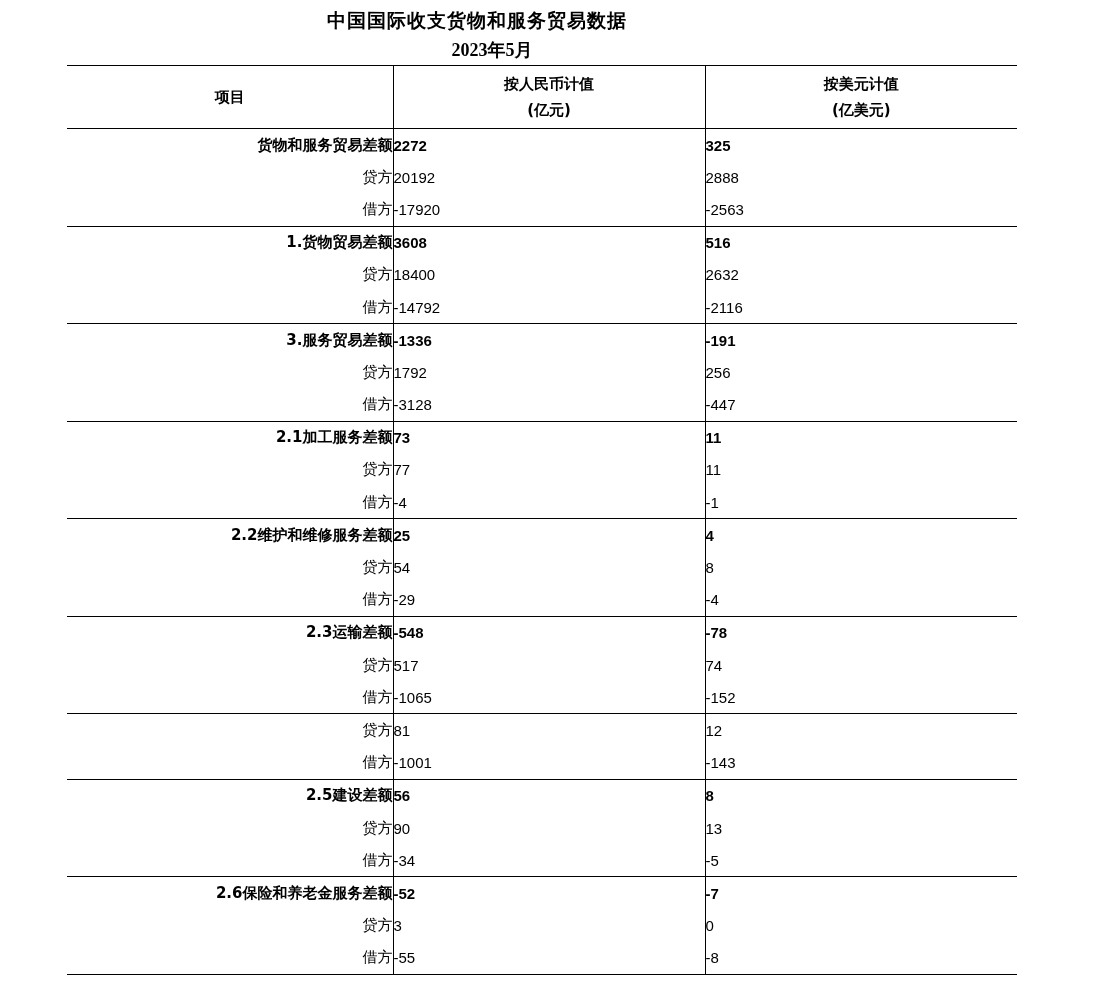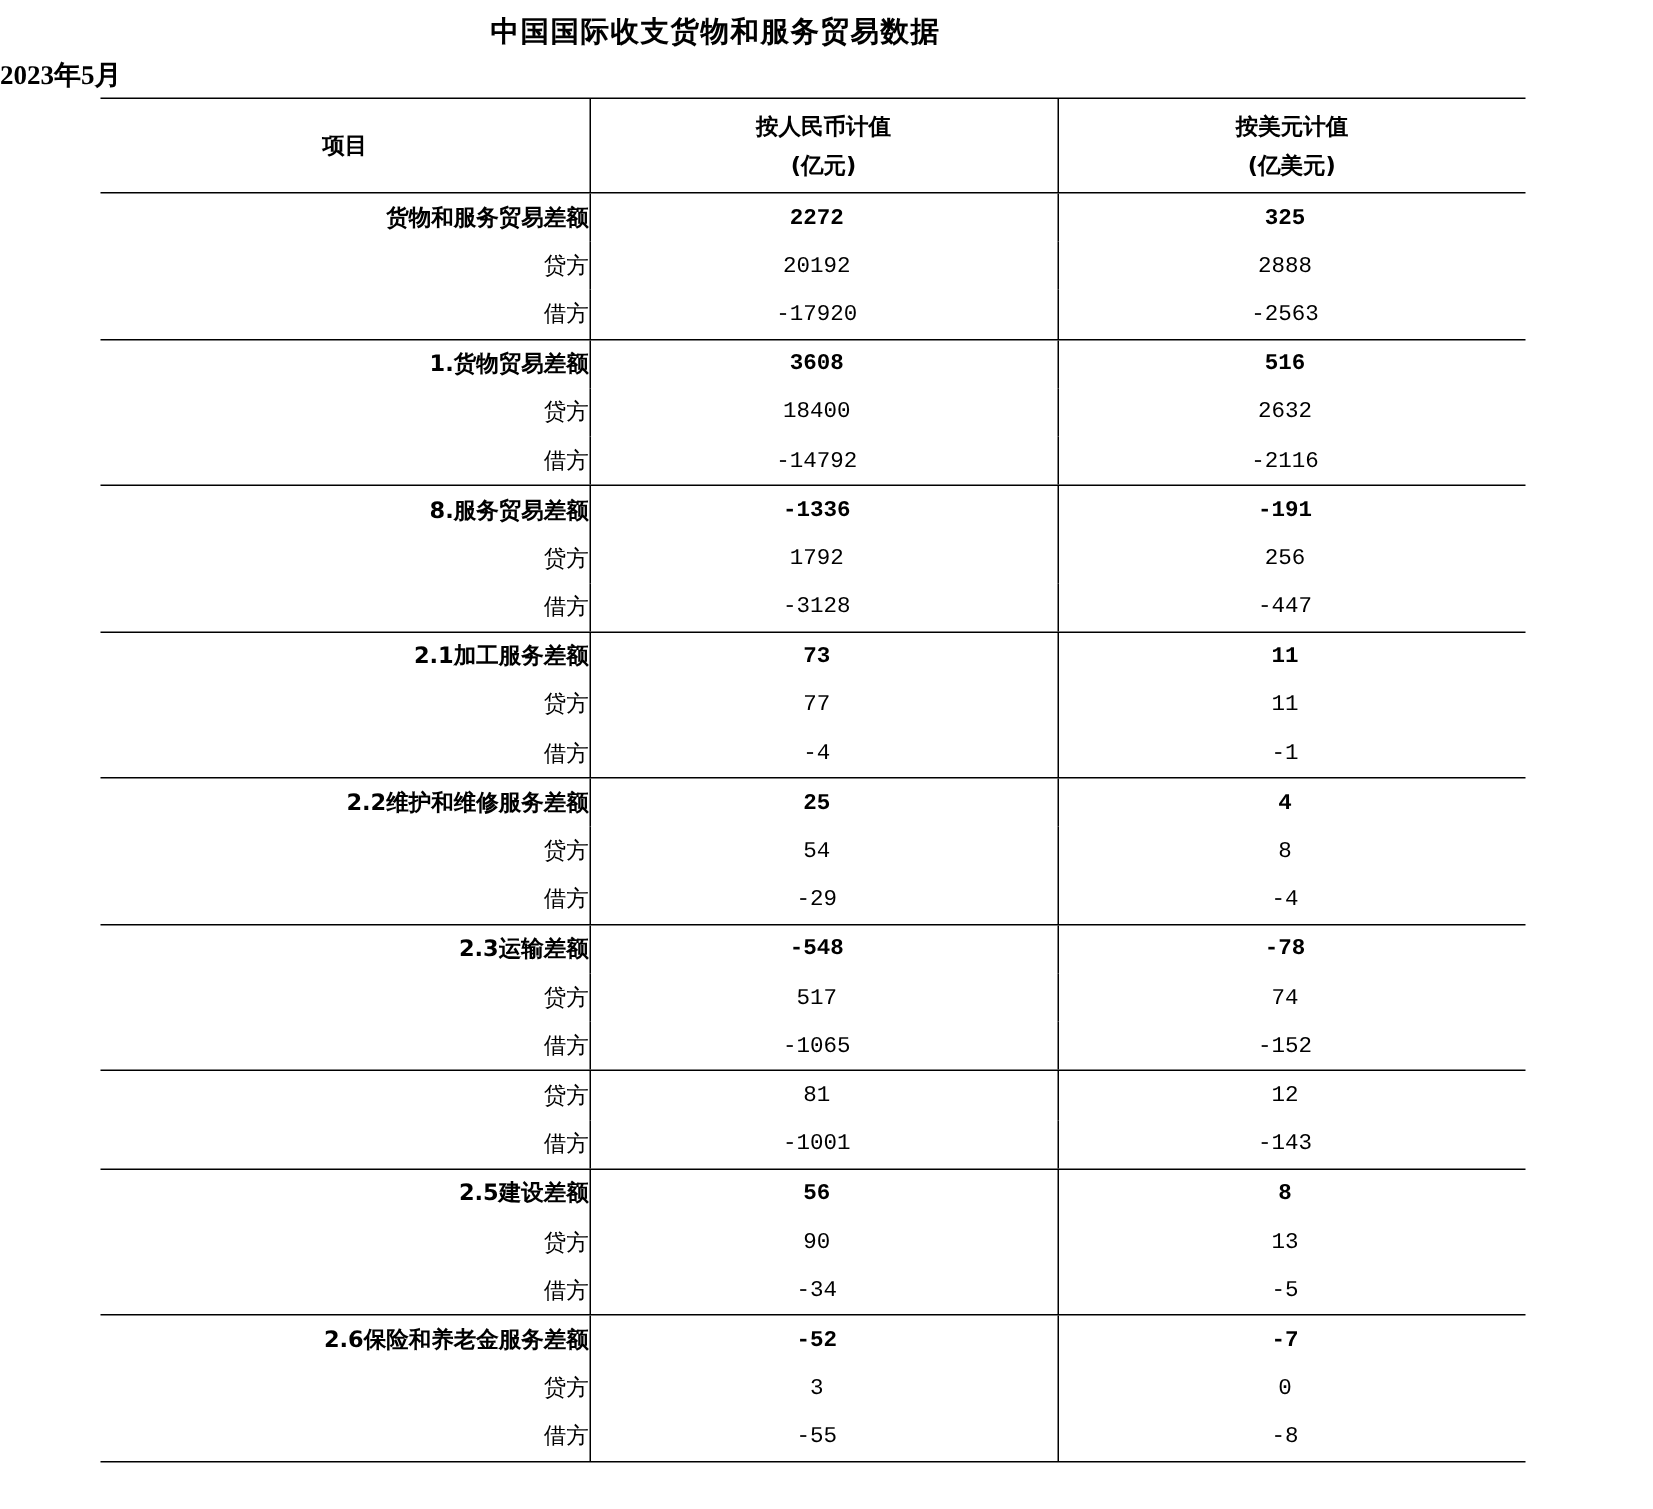--- a/index.html
+++ b/index.html
@@ -24,24 +24,25 @@
     font-family: "DejaVu Sans", sans-serif;
     font-weight: bold;
     font-size: 19px;
     letter-spacing: 1px;
   }
   .page-subtitle {
     position: absolute;
     top: 38px;
     left: 0;
     width: 928px;
-    text-align: left;
+    text-align: center;
     font-family: "Liberation Serif", "DejaVu Sans", serif;
     font-weight: bold;
     font-size: 18px;
+    padding-left: 28px;
   }
   table.trade-table {
     position: absolute;
     left: 67px;
     top: 65px;
     width: 950px;
     border-collapse: collapse;
     table-layout: fixed;
   }
   col.c1 { width: 326px; }
@@ -68,23 +69,23 @@
   thead .hline { line-height: 26px; }
   tbody td { height: 32.2px; font-size: 15px; }
   .label-cell {
     text-align: right;
     padding-left: 9px;
     font-family: "DejaVu Sans", sans-serif;
   }
   tr.section .label-cell { font-weight: bold; }
   tr.detail .label-cell { padding-left: 38px; font-weight: normal; }
   .num-cell {
-    text-align: center;
+    text-align: left;
     padding-right: 9px;
-    font-family: Liberation Mono, monospace;
+    font-family: Liberation Sans, sans-serif;
   }
   tr.section .num-cell { font-weight: bold; }
   tr.group-end td { border-bottom: 1.5px solid #000000; }
 </style>
 </head>
 <body>
 
 <div class="page-title">中国国际收支货物和服务贸易数据</div>
 
 <div class="page-subtitle">2023年5月</div>
@@ -136,21 +137,21 @@
         <td class="label-cell">贷方</td>
         <td class="num-cell v">18400</td>
         <td class="num-cell v">2632</td>
       </tr>
       <tr class="detail group-end">
         <td class="label-cell">借方</td>
         <td class="num-cell v">-14792</td>
         <td class="num-cell v">-2116</td>
       </tr>
       <tr class="section">
-        <td class="label-cell">8.服务贸易差额</td>
+        <td class="label-cell">3.服务贸易差额</td>
         <td class="num-cell v">-1336</td>
         <td class="num-cell v">-191</td>
       </tr>
       <tr class="detail">
         <td class="label-cell">贷方</td>
         <td class="num-cell v">1792</td>
         <td class="num-cell v">256</td>
       </tr>
       <tr class="detail group-end">
         <td class="label-cell">借方</td>

